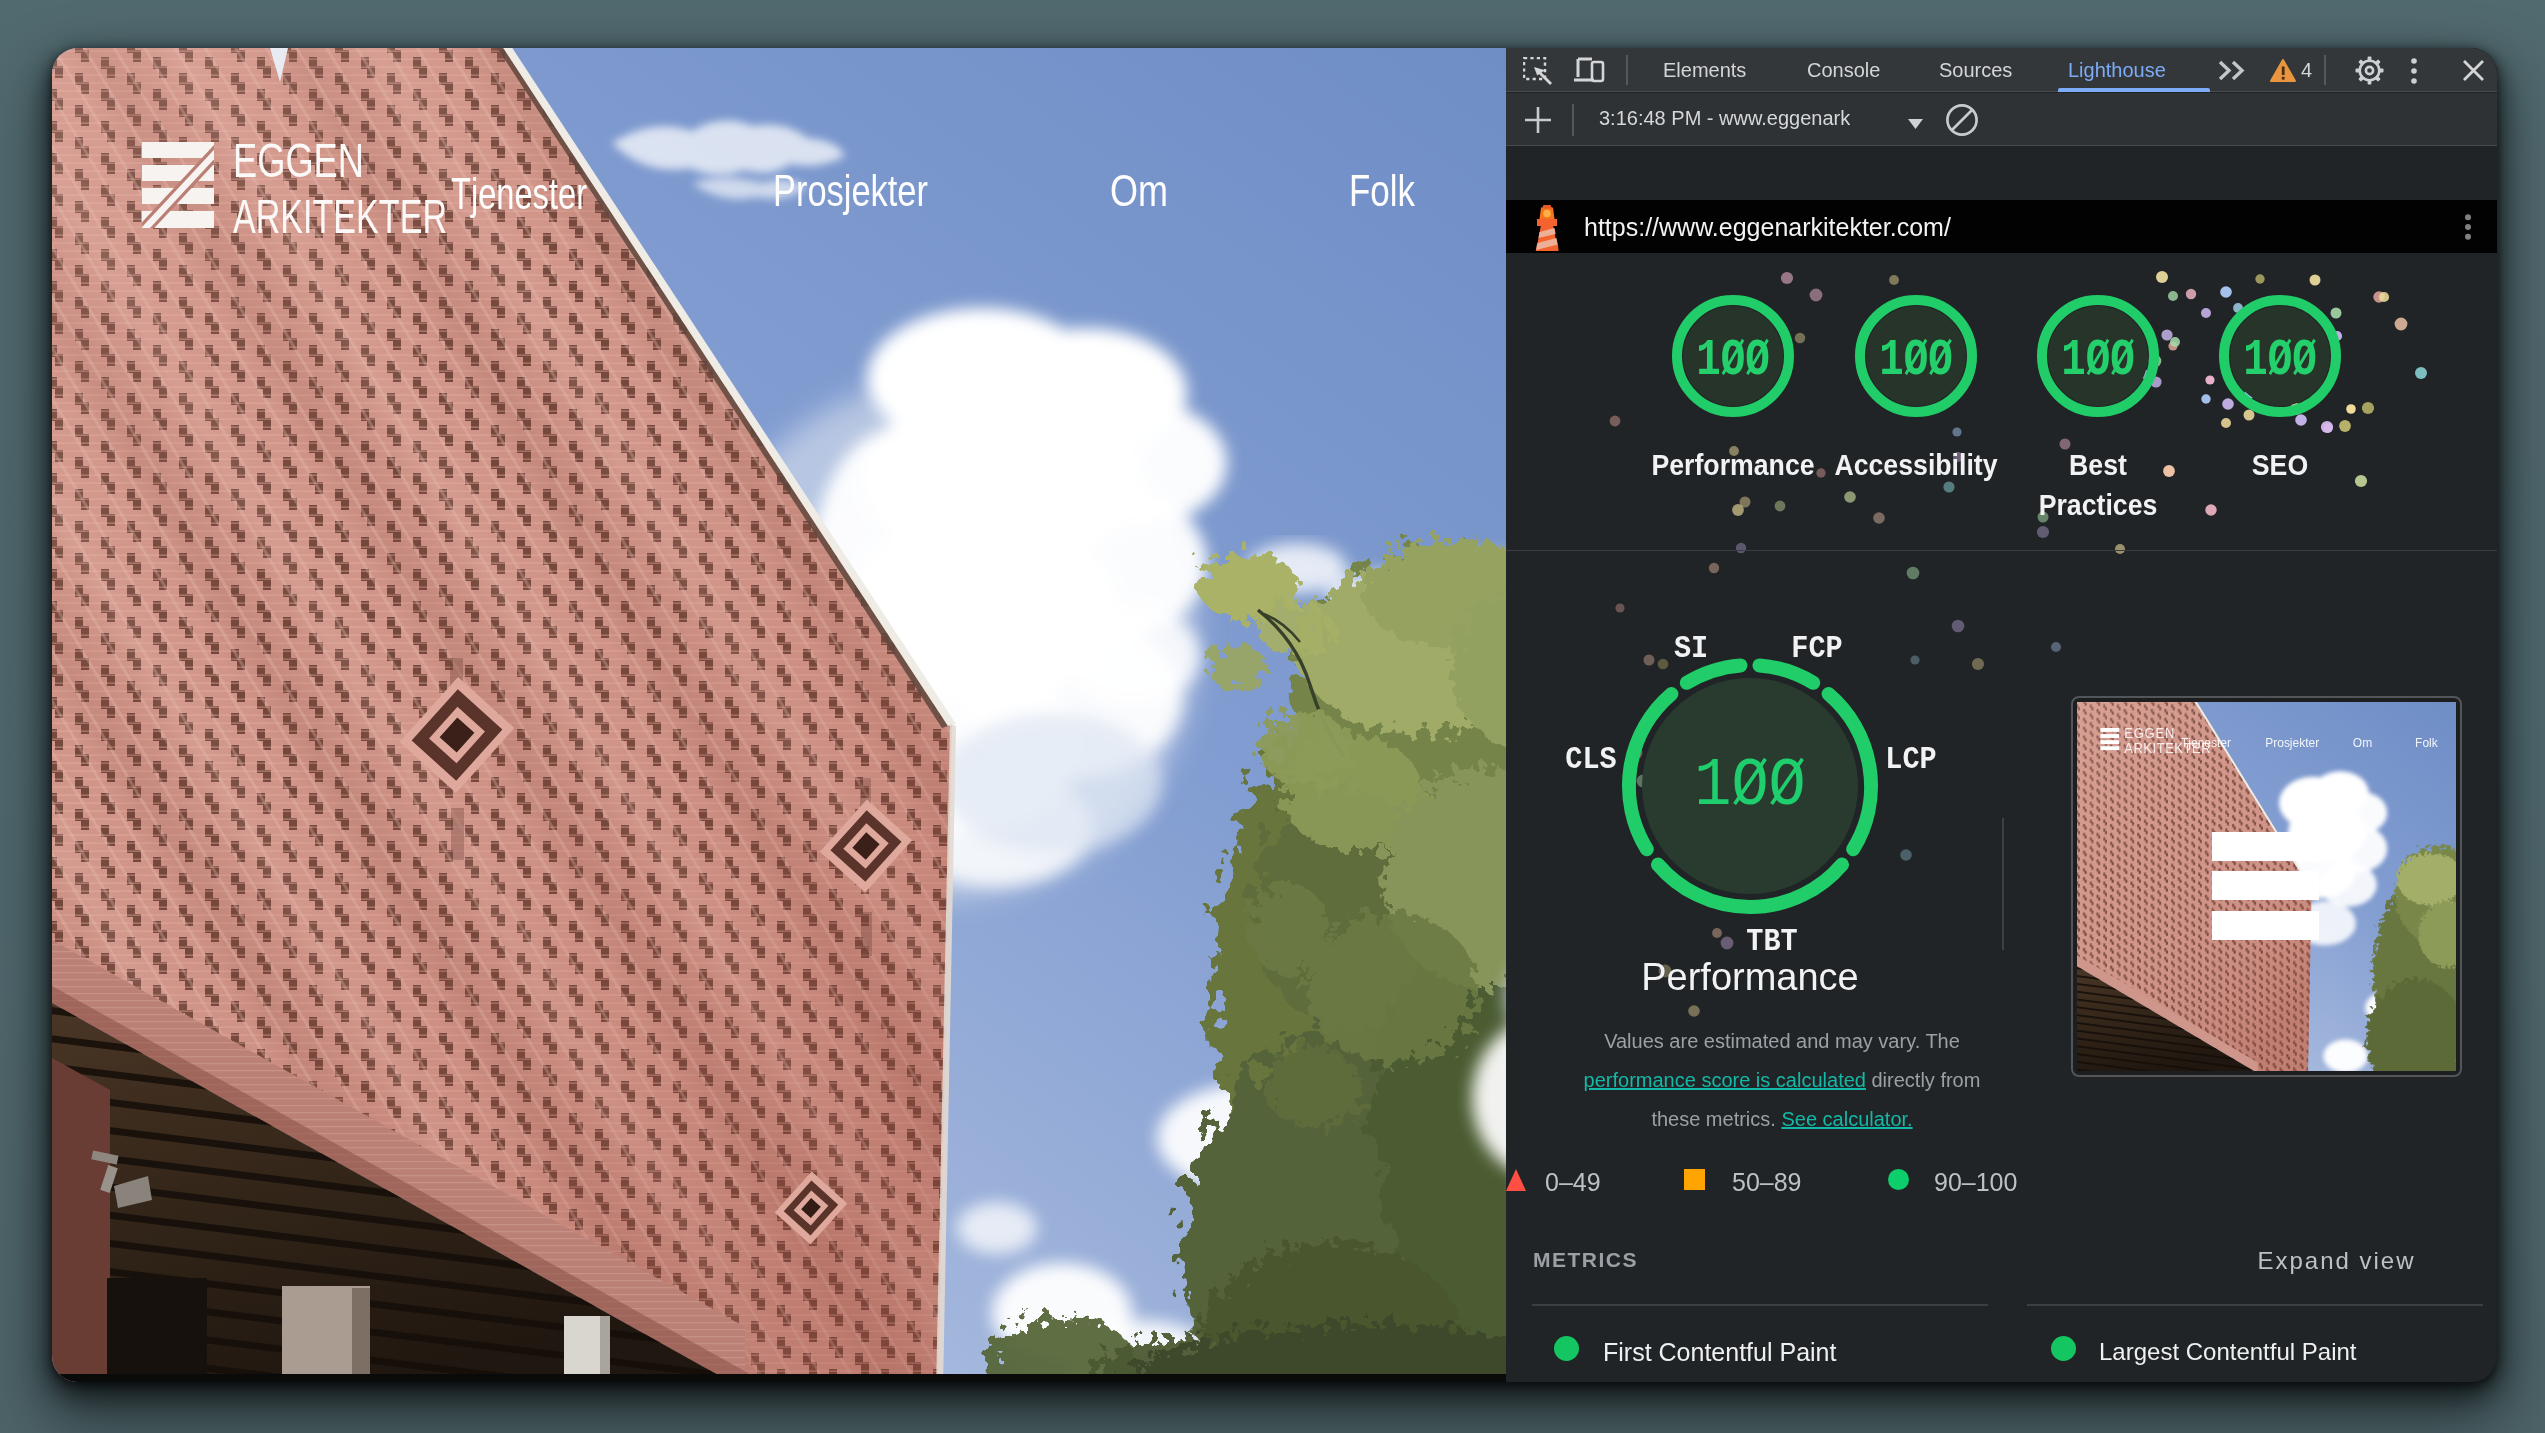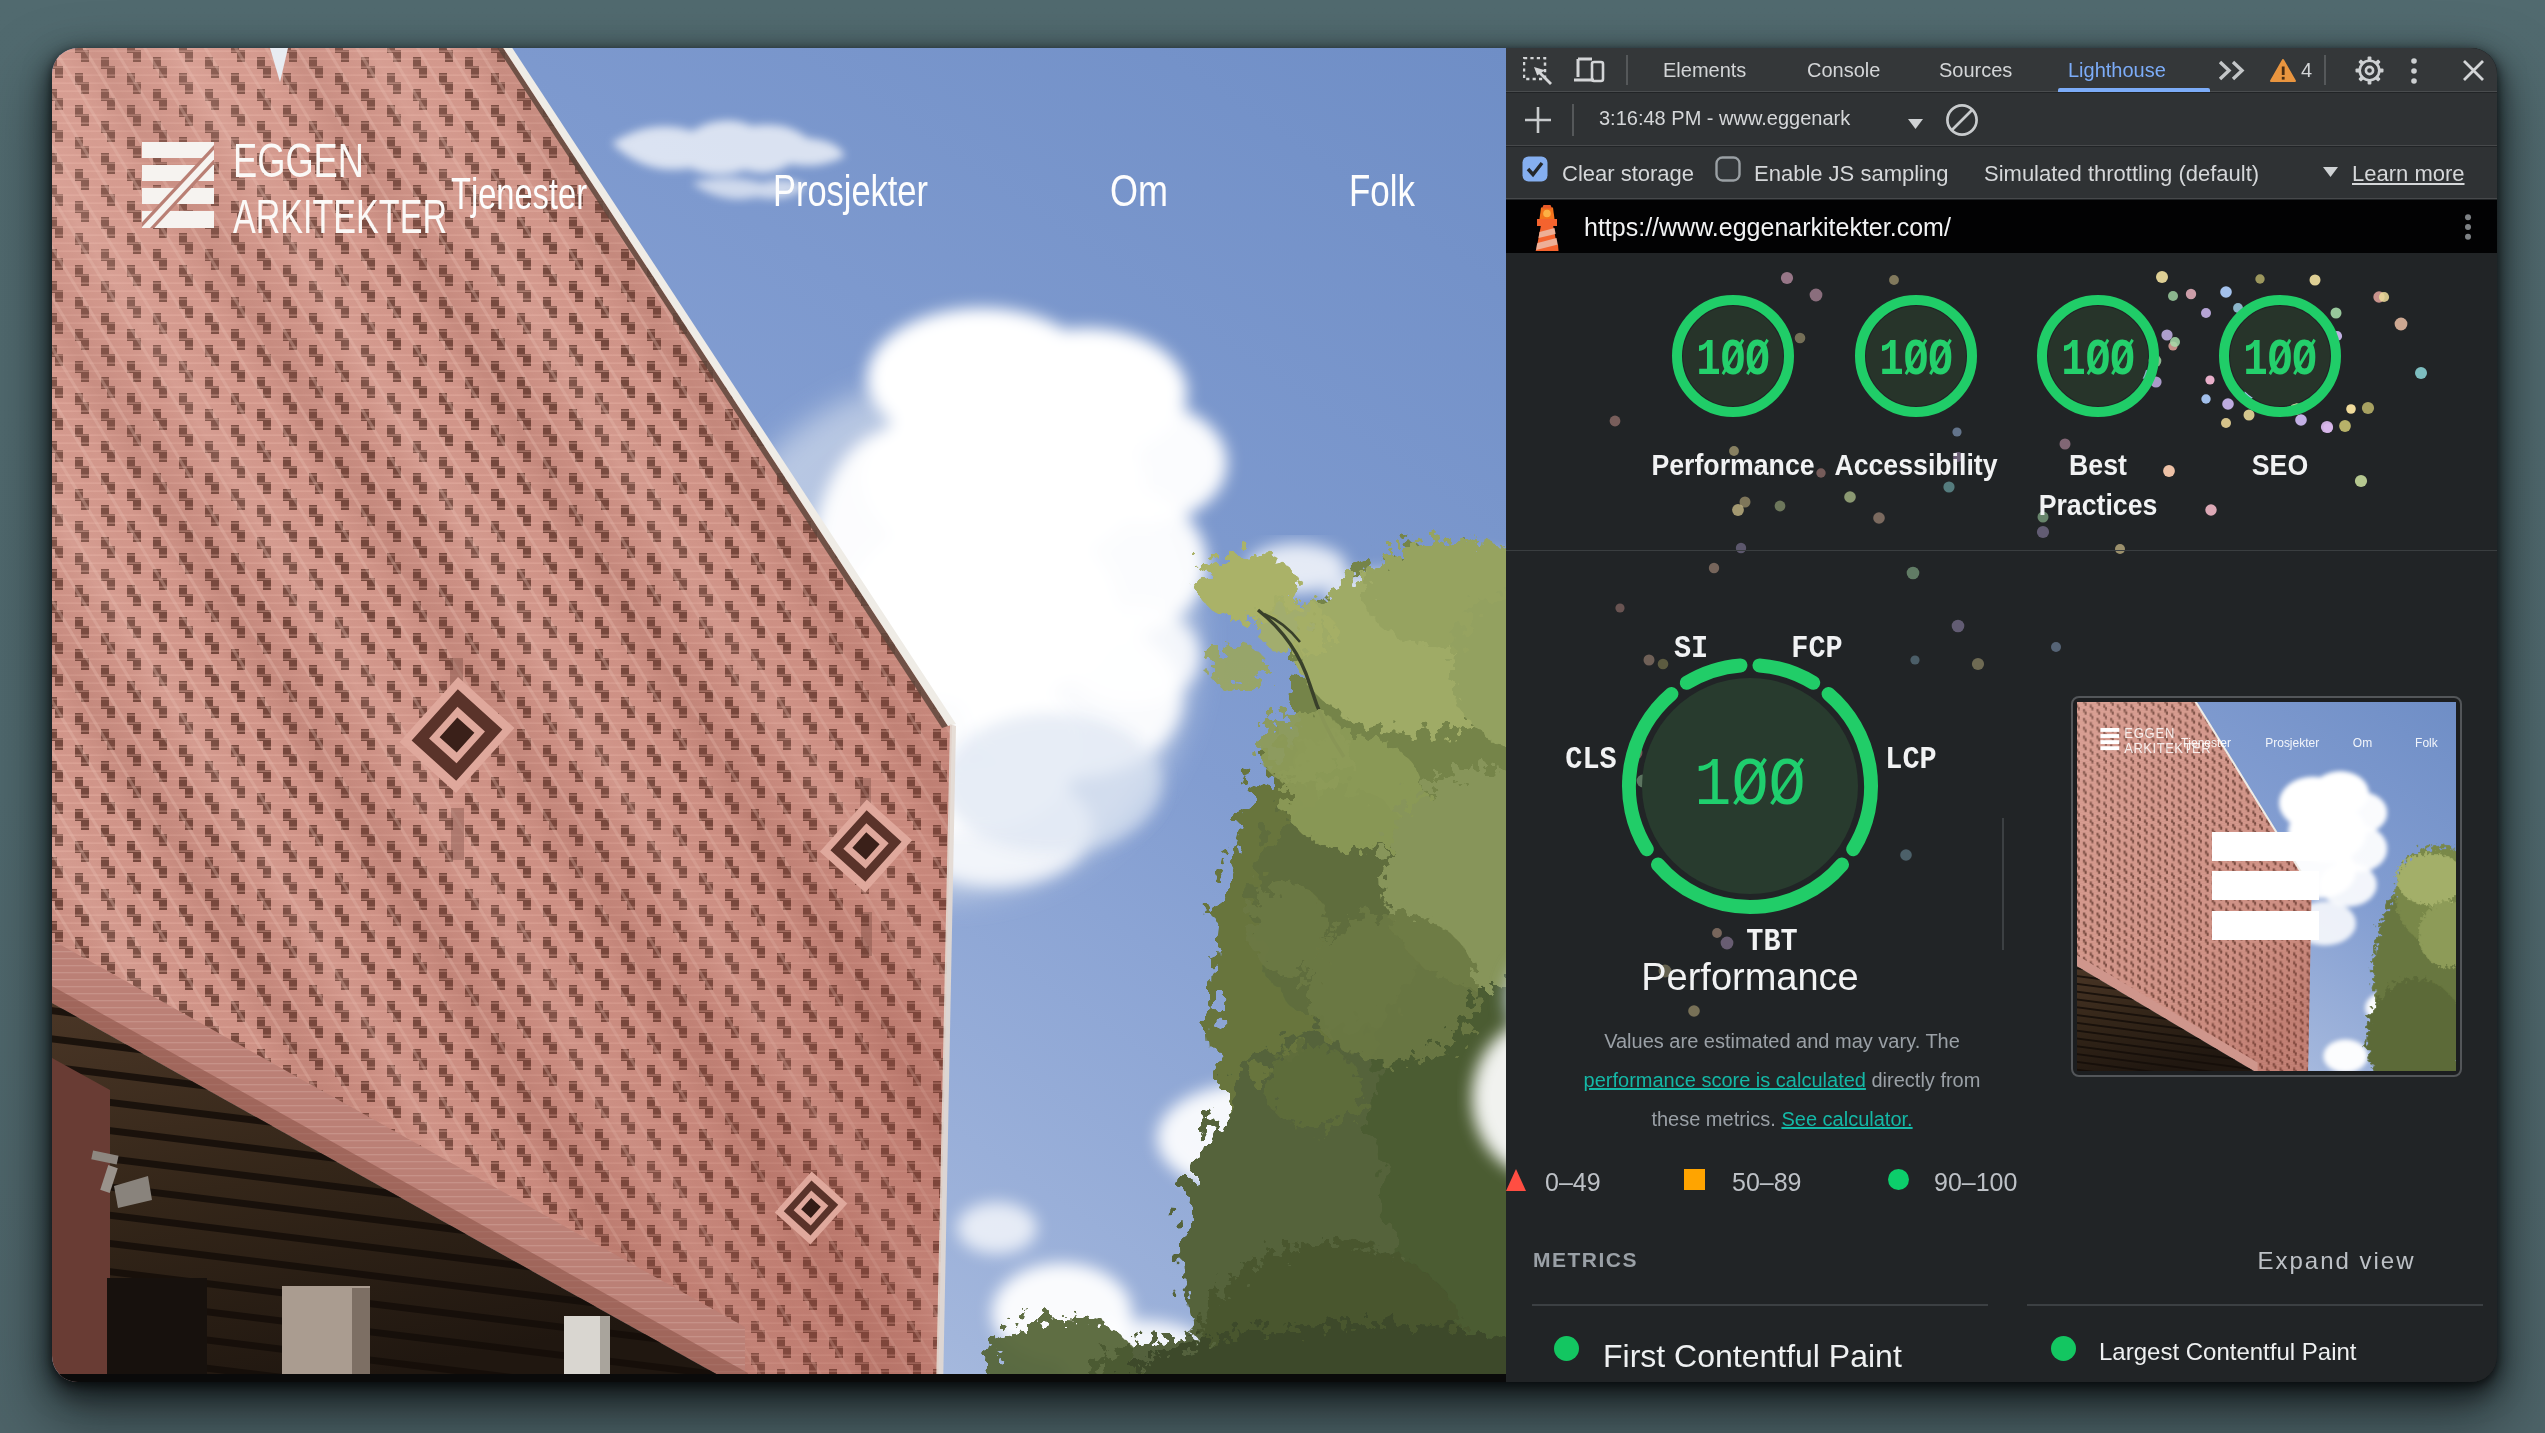--- a/index.html
+++ b/index.html
@@ -346,36 +346,20 @@
         <div class="abs" style="left:66px;top:11px;width:2px;height:32px;background:#55585a"></div>
         <div class="abs wtext" style="left:93px;top:14px;font-size:20px;color:#d5d7d9">3:16:48 PM - www.eggenark</div>
         <svg class="abs" style="left:401px;top:25px" width="17" height="12" viewBox="0 0 17 12">
           <path d="M1,1 L16,1 L8.5,11 Z" fill="#cfd2d4"></path>
         </svg>
         <svg class="abs" style="left:439px;top:10px" width="34" height="34" viewBox="0 0 34 34">
           <circle cx="17" cy="17" r="14.6" fill="none" stroke="#c8cbcd" stroke-width="2.7"></circle>
           <path d="M7,27 L27,7" stroke="#c8cbcd" stroke-width="2.7"></path>
         </svg>
       </div>
-      <div class="abs row3">
-        <svg class="abs" style="left:16px;top:9px" width="26" height="26" viewBox="0 0 26 26">
-          <rect x="0.5" y="0.5" width="25" height="25" rx="6" fill="#85aff0"></rect>
-          <path d="M6,13 L11,18.5 L20,7" stroke="#24282b" stroke-width="3.4" fill="none"></path>
-        </svg>
-        <div class="abs" style="left:56px;top:14px;font-size:22px;color:#d5d7d9">Clear storage</div>
-        <svg class="abs" style="left:209px;top:9px" width="26" height="26" viewBox="0 0 26 26">
-          <rect x="1.5" y="1.5" width="23" height="23" rx="6" fill="#33373a" stroke="#9aa0a4" stroke-width="2.4"></rect>
-        </svg>
-        <div class="abs" style="left:248px;top:14px;font-size:22px;color:#d5d7d9">Enable JS sampling</div>
-        <div class="abs" style="left:478px;top:14px;font-size:22px;color:#d5d7d9">Simulated throttling (default)</div>
-        <svg class="abs" style="left:816px;top:19px" width="17" height="12" viewBox="0 0 17 12">
-          <path d="M1,1 L16,1 L8.5,11 Z" fill="#cfd2d4"></path>
-        </svg>
-        <div class="abs" style="left:846px;top:14px;font-size:22px;color:#d5d7d9;text-decoration:underline">Learn more</div>
-      </div>
       <div class="abs urlbar">
         <svg class="abs" style="left:25px;top:5px" width="32" height="47" viewBox="0 0 32 47">
           <polygon points="10,20 22,20 27,46 5,46" fill="#f4632e"></polygon>
           <polygon points="6.5,38 25.5,33 26.8,40 27,46 5,46 5.8,40" fill="#edaf96"></polygon>
           <polygon points="5,45 27,39.5 27.5,46 4.5,46" fill="#f4632e"></polygon>
           <polygon points="8.5,27 23.5,23 24.6,29 7.5,33" fill="#edaf96"></polygon>
           <rect x="6" y="14" width="20" height="7" fill="#f4632e"></rect>
           <polygon points="10,2.5 22,2.5 23.5,14 8.5,14" fill="#f4731c"></polygon>
           <polygon points="12.5,0 19.5,0 21,3.5 11,3.5" fill="#e85a28"></polygon>
           <circle cx="16" cy="8.5" r="3.8" fill="#fcb045"></circle>
@@ -593,18 +577,18 @@
         <div class="abs" style="left:178px;top:916px;width:21px;height:21px;background:#ffa400"></div>
         <div class="abs leg" style="left:226px;top:915px">50–89</div>
         <div class="abs" style="left:382px;top:916px;width:21px;height:21px;border-radius:50%;background:#0cce6b"></div>
         <div class="abs leg" style="left:428px;top:915px">90–100</div>
 
         <div class="abs" style="left:27px;top:995px;font-size:21px;letter-spacing:1.5px;color:#9aa0a6;font-weight:bold">METRICS</div>
         <div class="abs" style="left:700px;top:994px;width:261px;text-align:center;font-size:24px;letter-spacing:2px;color:#bdc1c6">Expand view</div>
         <div class="abs" style="left:26px;top:1051px;width:456px;height:2px;background:#3c4043"></div>
         <div class="abs" style="left:521px;top:1051px;width:456px;height:2px;background:#3c4043"></div>
         <div class="abs" style="left:48px;top:1083px;width:25px;height:25px;border-radius:50%;background:#13c661"></div>
-        <div class="abs" style="left:97px;top:1085px;font-size:32px;color:#eef0f1">First Contentful Paint</div>
+        <div class="abs" style="left:97px;top:1085px;font-size:25px;color:#eef0f1">First Contentful Paint</div>
         <div class="abs" style="left:545px;top:1083px;width:25px;height:25px;border-radius:50%;background:#13c661"></div>
         <div class="abs" style="left:593px;top:1085px;font-size:24px;color:#eef0f1">Largest Contentful Paint</div>
       </div>
     </div>
   </div>
 
 </body></html>

